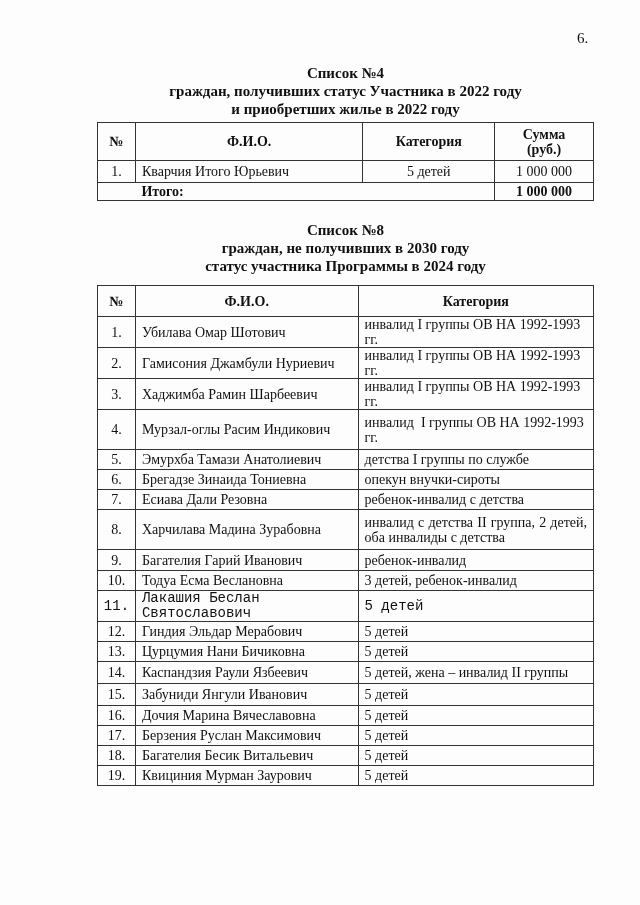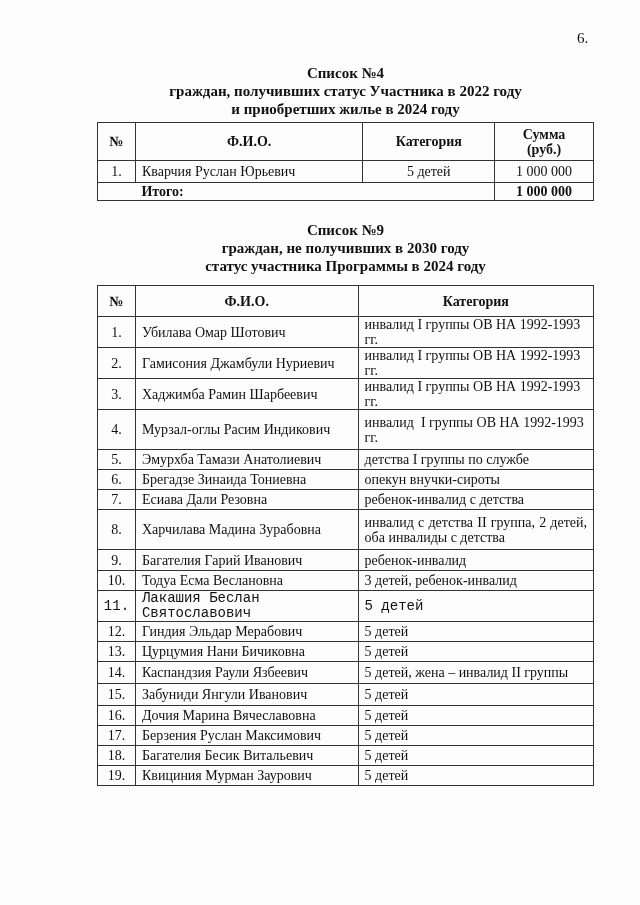--- a/index.html
+++ b/index.html
@@ -19,53 +19,53 @@
   .justify { text-align: justify; text-align-last: left; }
 </style>
 </head>
 <body>
 
 <div class="page-num">6.</div>
 
 <div class="title-block" style="top:64px;">
   <div>Список №4</div>
   <div>граждан, получивших статус Участника в 2022 году</div>
-  <div>и приобретших жилье в 2024 году</div>
+  <div>и приобретших жилье в 2022 году</div>
 </div>
 
 <table style="top:122px;">
   <colgroup>
       <col style="width:38px">
       <col style="width:228px">
       <col style="width:132px">
       <col style="width:99px">
     </colgroup>
   <tbody>
       <tr style="height:38px;">
     <th>№</th>
     <th>Ф.И.О.</th>
     <th>Категория</th>
     <th><span>Сумма</span><br><span>(руб.)</span></th>
   </tr>
   <tr style="height:22px;">
     <td class="c-num">1.</td>
-    <td>Кварчия Руслан Юрьевич</td>
+    <td>Кварчия Итого Юрьевич</td>
     <td class="center">5 детей</td>
     <td class="center">1 000 000</td>
   </tr>
   <tr style="height:18px;margin-top:27px;">
     <td style="border-right:none;"></td>
     <td colspan="2" class="bold" style="border-left:none;">Итого:</td>
     <td class="center bold">1 000 000</td>
   </tr>
 </tbody>
   </table>
 
 <div class="title-block" style="top:221px;">
-  <div>Список №9</div>
+  <div>Список №8</div>
   <div>граждан, не получивших в 2030 году</div>
   <div>статус участника Программы в 2024 году</div>
 </div>
 
 <table style="top:285px;">
   <colgroup>
       <col style="width:38px">
       <col style="width:223px">
       <col style="width:236px">
     </colgroup>

